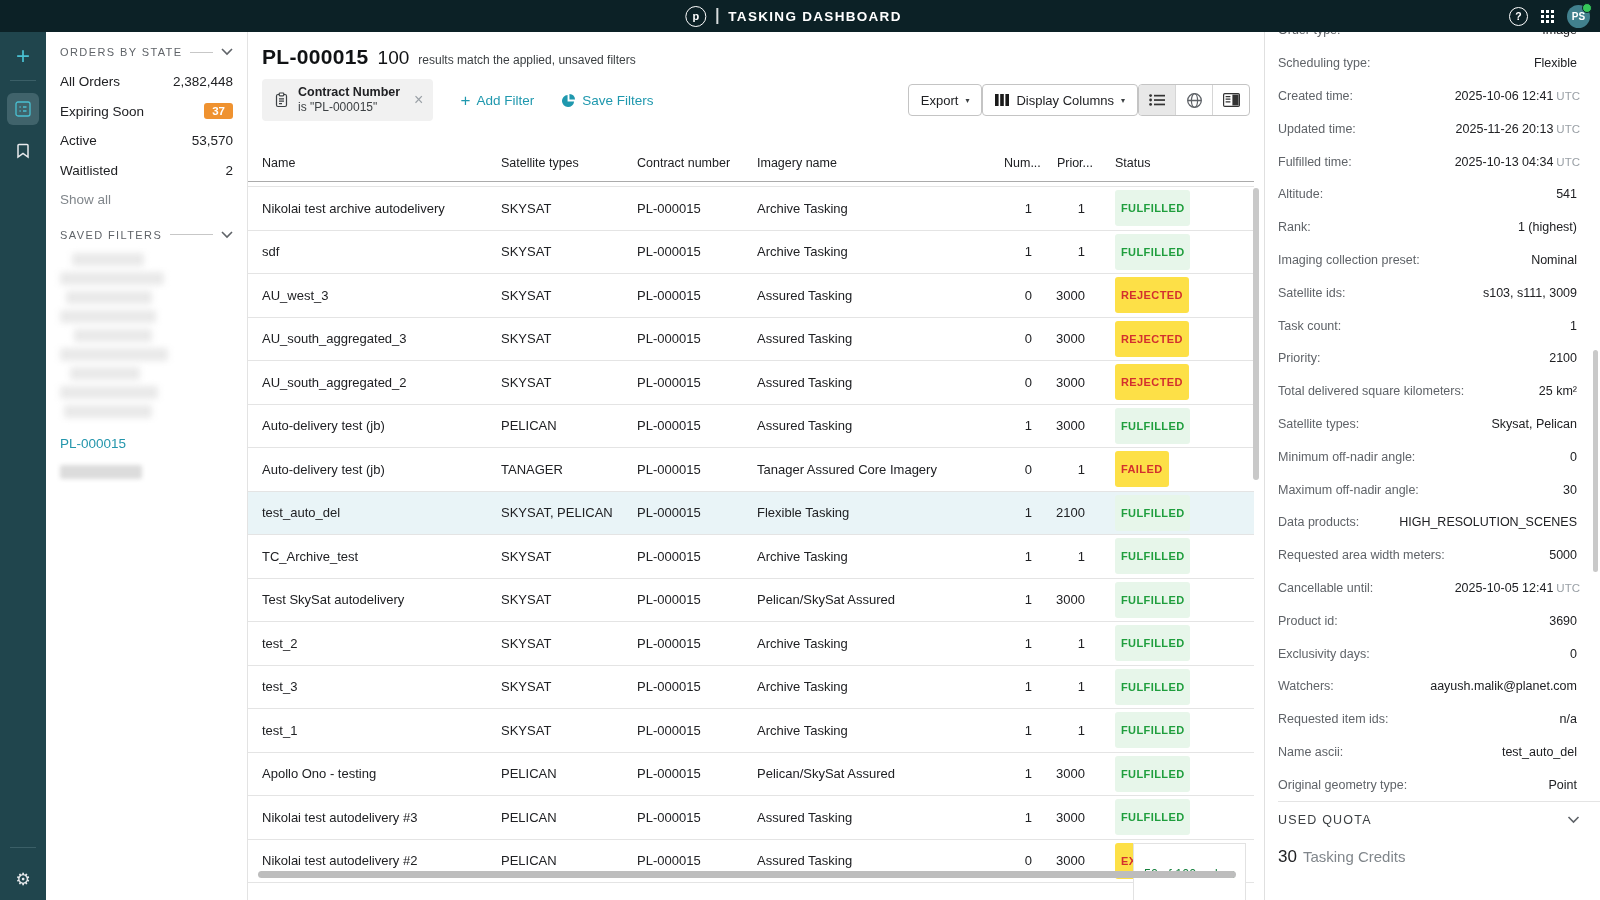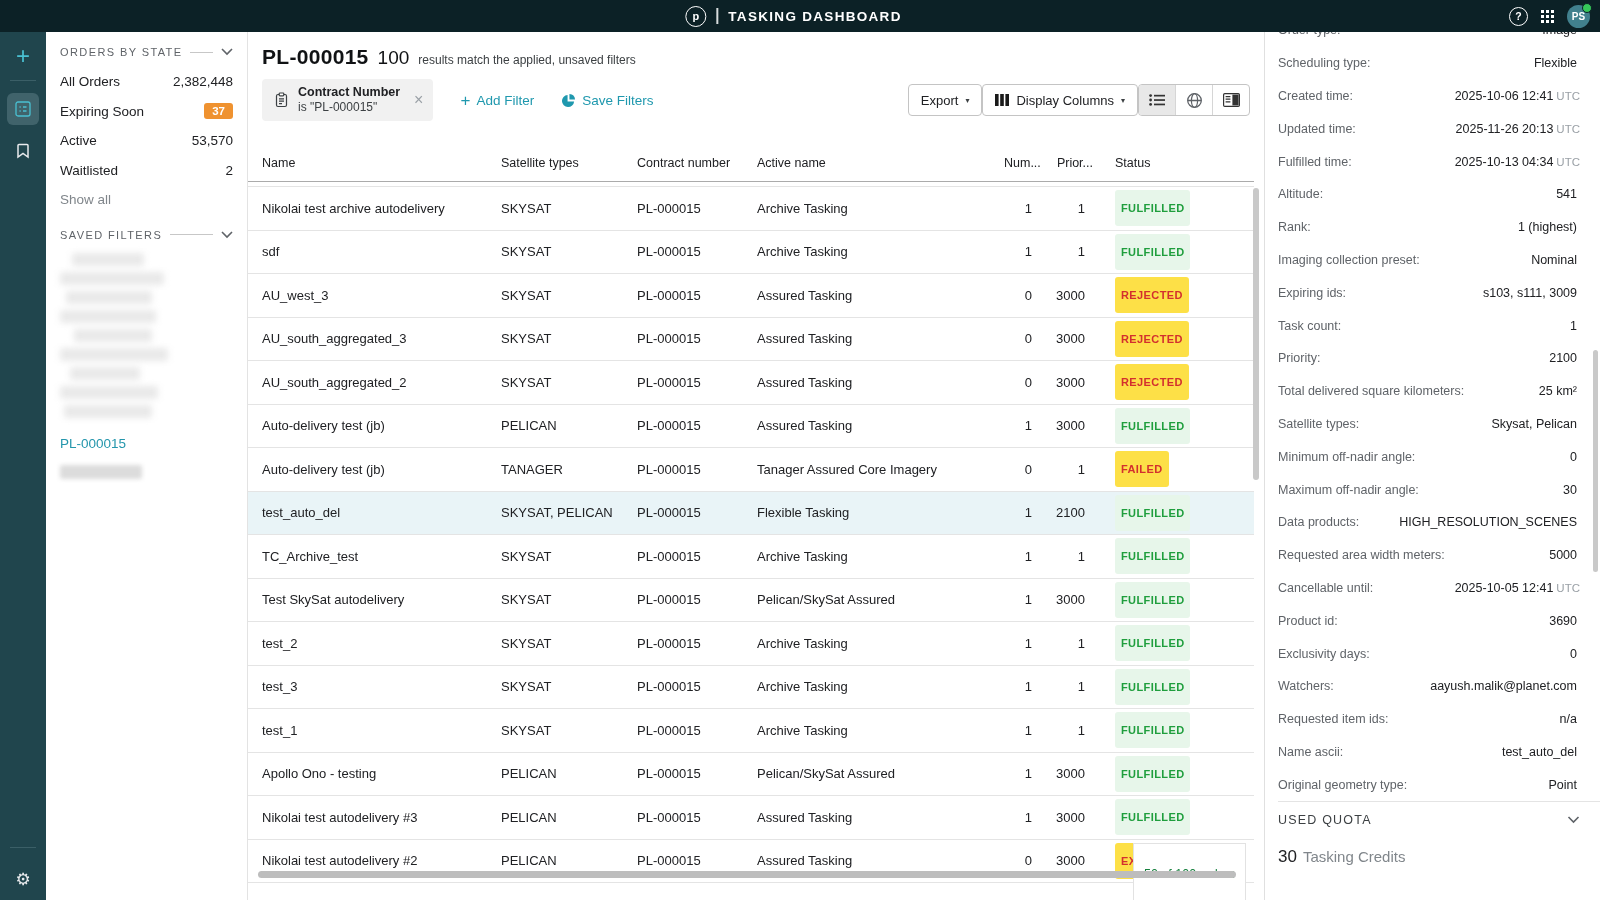--- a/index.html
+++ b/index.html
@@ -301,21 +301,21 @@
           </svg>
         </span>
       </span>
     </span>
   </div>
 
   <div class="thead">
     <span class="th">Name</span>
     <span class="th">Satellite types</span>
     <span class="th">Contract number</span>
-    <span class="th">Active name</span>
+    <span class="th">Imagery name</span>
     <span class="th num">Num...</span>
     <span class="th num">Prior...</span>
     <span class="th status">Status</span>
   </div>
 
   <div class="tbody">
     <div class="row-spacer"></div>
 
       <div class="trow">
         <span class="td">Nikolai test archive autodelivery</span>
@@ -570,21 +570,21 @@
       </div>
 
       <div class="drow">
         <span class="dl">Imaging collection preset:</span>
         <span class="dv">
           <span>Nominal</span><span class="utc"></span>
         </span>
       </div>
 
       <div class="drow">
-        <span class="dl">Expiring ids:</span>
+        <span class="dl">Satellite ids:</span>
         <span class="dv">
           <span>s103, s111, 3009</span><span class="utc"></span>
         </span>
       </div>
 
       <div class="drow">
         <span class="dl">Task count:</span>
         <span class="dv">
           <span>1</span><span class="utc"></span>
         </span>

